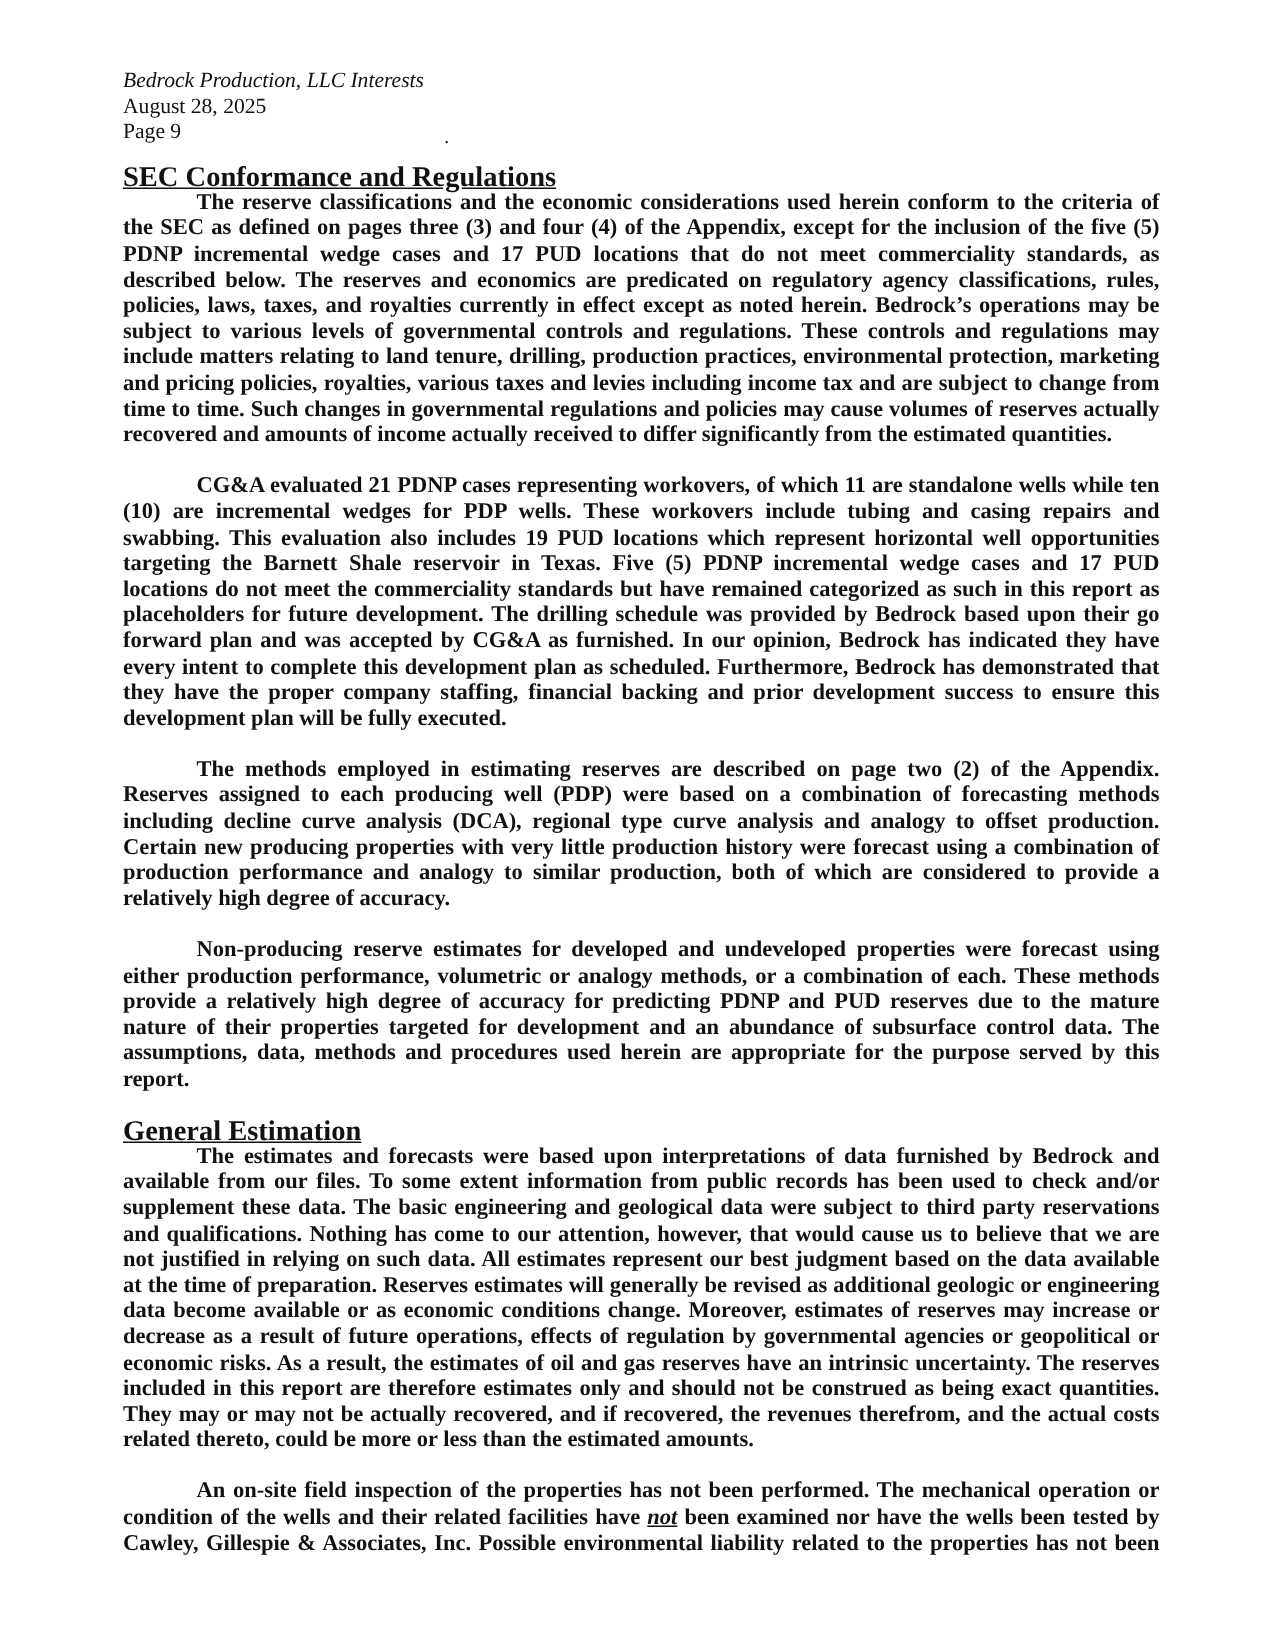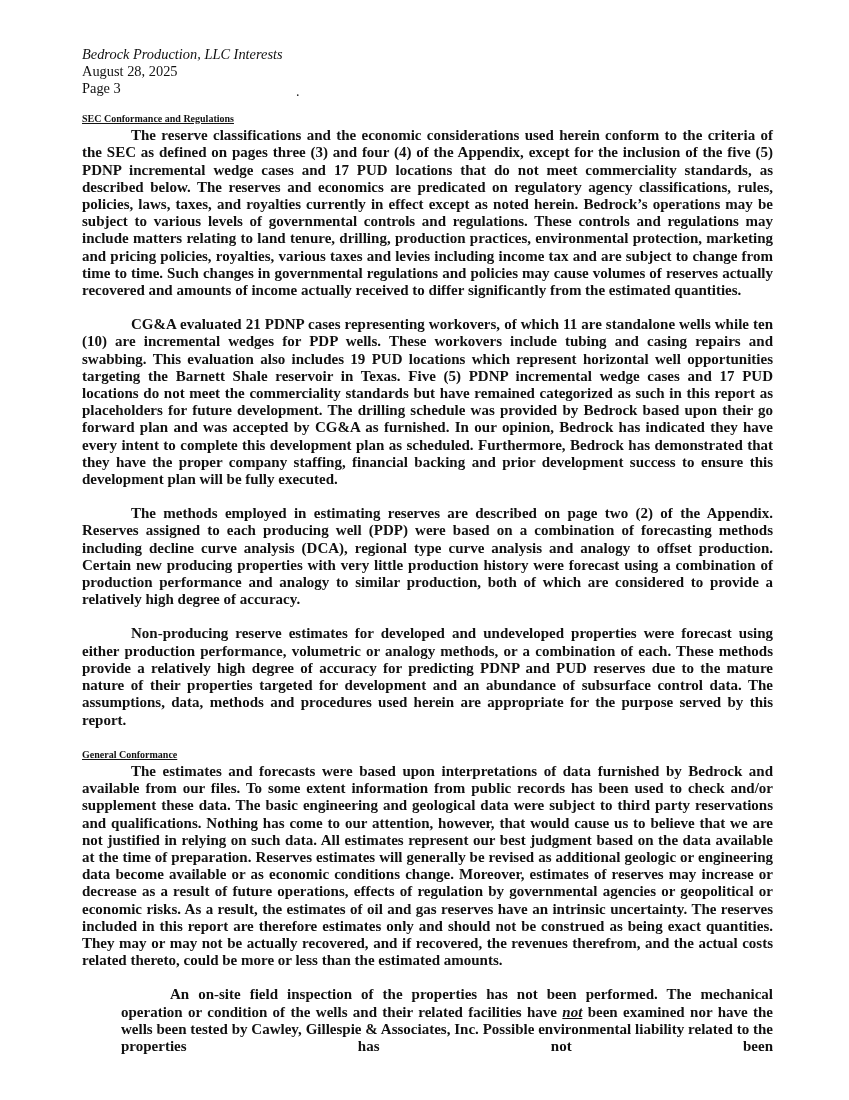--- a/index.html
+++ b/index.html
@@ -31,70 +31,69 @@
     font-style: italic;
   }
   .stray-mark {
     position: absolute;
     left: 296px;
     top: 84px;
     font-size: 14px;
     color: #222;
   }
   h2.section-heading {
-    font-size: 10px;
+    font-size: 19px;
     line-height: 17.2px;
     font-weight: bold;
     text-decoration: underline;
     margin: 0;
     padding: 0;
   }
   p.body-para {
     font-size: 15px;
     line-height: 17.2px;
     text-align: justify;
     text-indent: 49px;
     margin: 0 0 17px 0;
     padding: 0;
     font-weight: bold;
   }
   p.cut-off {
     text-align-last: justify;
     margin-bottom: 0;
-    margin-left: 39px;
   }
   .emph-not {
     font-style: italic;
     text-decoration: underline;
   }
   section { margin: 0; padding: 0; }
 </style>
 </head>
 <body>
 
 <div class="page">
 
   <header class="doc-header">
     <div class="company">Bedrock Production, LLC Interests</div>
     <div>August 28, 2025</div>
-    <div>Page 3</div>
+    <div>Page 9</div>
   </header>
 
   <span class="stray-mark">.</span>
 
   <section>
     <h2 class="section-heading">SEC Conformance and Regulations</h2>
     <p class="body-para">The reserve classifications and the economic considerations used herein conform to the criteria of the SEC as defined on pages three (3) and four (4) of the Appendix, except for the inclusion of the five (5) PDNP incremental wedge cases and 17 PUD locations that do not meet commerciality standards, as described below.  The reserves and economics are predicated on regulatory agency classifications, rules, policies, laws, taxes, and royalties currently in effect except as noted herein.  Bedrock’s operations may be subject to various levels of governmental controls and regulations. These controls and regulations may include matters relating to land tenure, drilling, production practices, environmental protection, marketing and pricing policies, royalties, various taxes and levies including income tax and are subject to change from time to time.  Such changes in governmental regulations and policies may cause volumes of reserves actually recovered and amounts of income actually received to differ significantly from the estimated quantities.</p>
     <p class="body-para">CG&amp;A evaluated 21 PDNP cases representing workovers, of which 11 are standalone wells while ten (10) are incremental wedges for PDP wells. These workovers include tubing and casing repairs and swabbing.  This evaluation also includes 19 PUD locations which represent horizontal well opportunities targeting the Barnett Shale reservoir in Texas.  Five (5) PDNP incremental wedge cases and 17 PUD locations do not meet the commerciality standards but have remained categorized as such in this report as placeholders for future development. The drilling schedule was provided by Bedrock based upon their go forward plan and was accepted by CG&amp;A as furnished. In our opinion, Bedrock has indicated they have every intent to complete this development plan as scheduled. Furthermore, Bedrock has demonstrated that they have the proper company staffing, financial backing and prior development success to ensure this development plan will be fully executed.</p>
   </section>
 
   <section>
     <p class="body-para">The methods employed in estimating reserves are described on page two (2) of the Appendix. Reserves assigned to each producing well (PDP) were based on a combination of forecasting methods including decline curve analysis (DCA), regional type curve analysis and analogy to offset production. Certain new producing properties with very little production history were forecast using a combination of production performance and analogy to similar production, both of which are considered to provide a relatively high degree of accuracy.</p>
     <p class="body-para">Non-producing reserve estimates for developed and undeveloped properties were forecast using either production performance, volumetric or analogy methods, or a combination of each. These methods provide a relatively high degree of accuracy for predicting PDNP and PUD reserves due to the mature nature of their properties targeted for development and an abundance of subsurface control data. The assumptions, data, methods and procedures used herein are appropriate for the purpose served by this report.</p>
   </section>
 
   <section>
-    <h2 class="section-heading">General Conformance</h2>
+    <h2 class="section-heading">General Estimation</h2>
     <p class="body-para">The estimates and forecasts were based upon interpretations of data furnished by Bedrock and available from our files.  To some extent information from public records has been used to check and/or supplement these data. The basic engineering and geological data were subject to third party reservations and qualifications. Nothing has come to our attention, however, that would cause us to believe that we are not justified in relying on such data.  All estimates represent our best judgment based on the data available at the time of preparation. Reserves estimates will generally be revised as additional geologic or engineering data become available or as economic conditions change.  Moreover, estimates of reserves may increase or decrease as a result of future operations, effects of regulation by governmental agencies or geopolitical or economic risks.  As a result, the estimates of oil and gas reserves have an intrinsic uncertainty.  The reserves included in this report are therefore estimates only and should not be construed as being exact quantities. They may or may not be actually recovered, and if recovered, the revenues therefrom, and the actual costs related thereto, could be more or less than the estimated amounts.</p>
     <p class="body-para cut-off"><span>An on-site field inspection of the properties has not been performed.  The mechanical operation or condition of the wells and their related facilities have </span><span class="emph-not">not</span><span> been examined nor have the wells been tested by Cawley, Gillespie &amp; Associates, Inc.  Possible environmental liability related to the properties has not been</span></p>
   </section>
 
 </div>
 
 </body></html>

